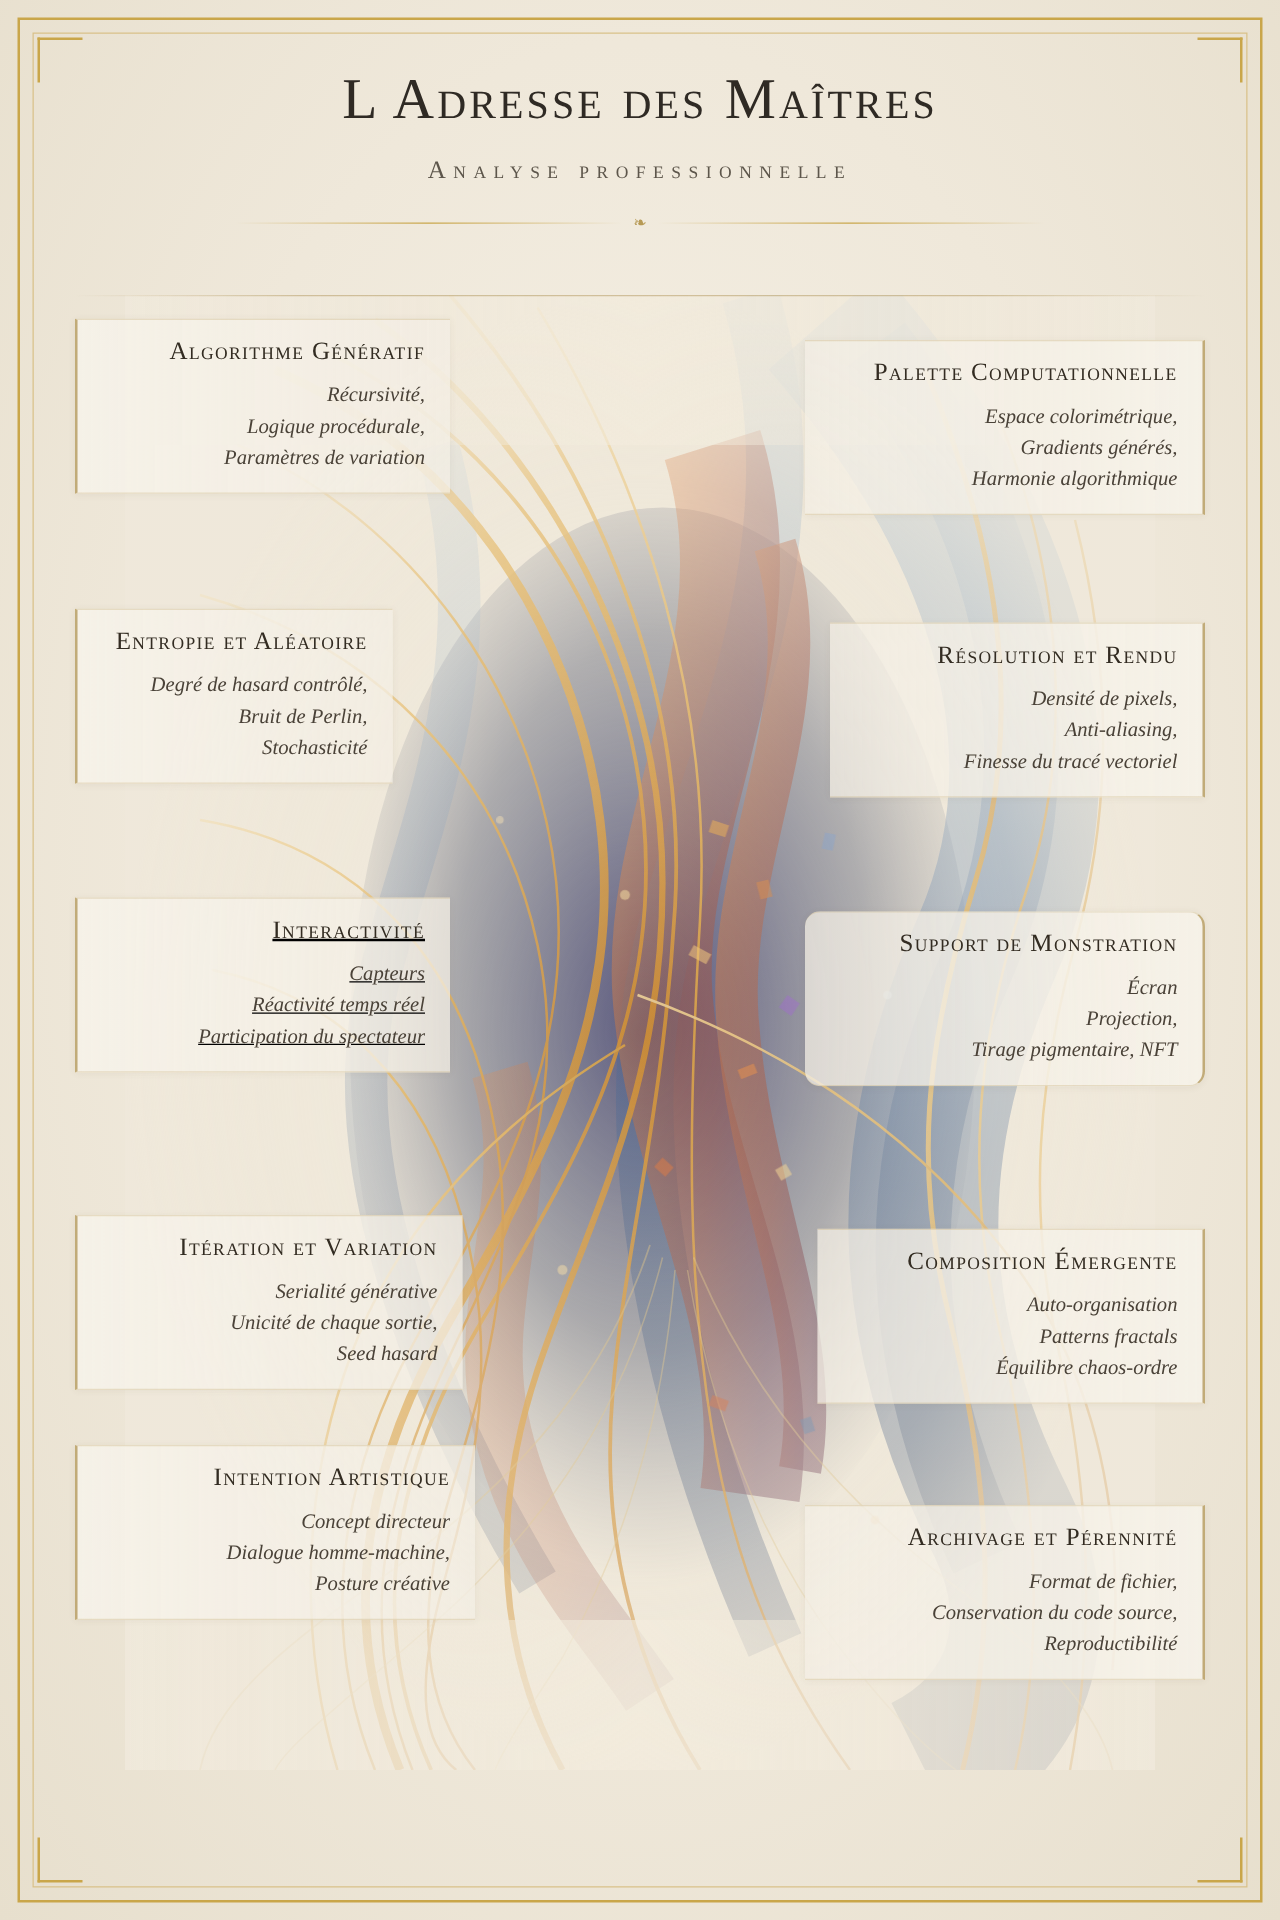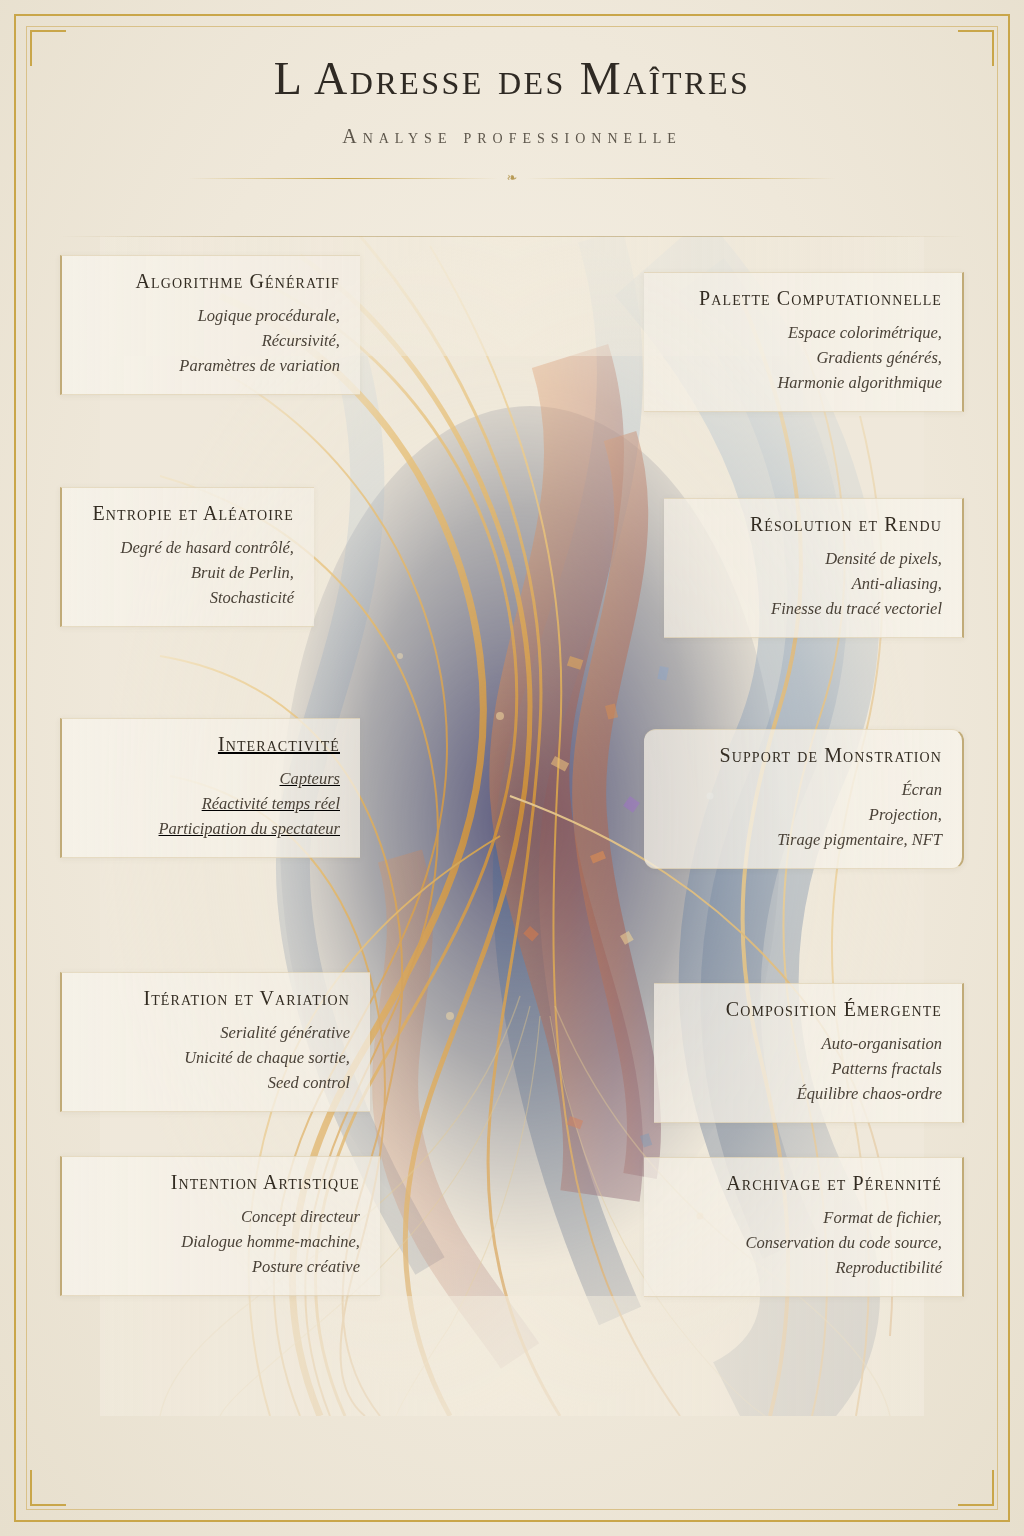--- a/index.html
+++ b/index.html
@@ -143,21 +143,21 @@
   .c1 { left: 60px;  top: 255px;  width: 300px; }
   .c3 { left: 60px;  top: 487px;  width: 254px; }
   .c5 { left: 60px;  top: 718px;  width: 300px; text-decoration: underline; }
   .c7 { left: 60px;  top: 972px;  width: 310px; }
   .c9 { left: 60px;  top: 1156px; width: 320px; }
   
   .c2  { right: 60px; top: 262px;  width: 320px; }
   .c4  { right: 60px; top: 488px;  width: 300px; }
   .c6  { right: 60px; top: 719px;  width: 320px; border-radius: 12px; }
   .c8  { right: 60px; top: 973px;  width: 310px; }
-  .c10 { right: 60px; top: 1147px; width: 320px; }
+  .c10 { right: 60px; top: 1194px; width: 320px; }
 </style>
 </head>
 <body>
 
 <div id="poster">
 
   <div class="frame-outer"></div>
   <div class="frame-inner"></div>
   <div class="corner tl"></div>
   <div class="corner tr"></div>
@@ -271,22 +271,22 @@
     <div class="rule-wrap">
       <div class="rule"></div>
       <div class="rule-diamond">❧</div>
       <div class="rule"></div>
     </div>
   </div>
   <div class="header-sep"></div>
 
   <div class="card c1">
     <div class="card-title">Algorithme Génératif</div>
+    <div class="card-line">Récursivité,</div>
     <div class="card-line">Logique procédurale,</div>
-    <div class="card-line">Récursivité,</div>
     <div class="card-line">Paramètres de variation</div>
   </div>
 
   <div class="card right c2">
     <div class="card-title">Palette Computationnelle</div>
     <div class="card-line">Espace colorimétrique,</div>
     <div class="card-line">Gradients générés,</div>
     <div class="card-line">Harmonie algorithmique</div>
   </div>
 
@@ -315,21 +315,21 @@
     <div class="card-title">Support de Monstration</div>
     <div class="card-line">Écran</div>
     <div class="card-line">Projection,</div>
     <div class="card-line">Tirage pigmentaire, NFT</div>
   </div>
 
   <div class="card c7">
     <div class="card-title">Itération et Variation</div>
     <div class="card-line">Serialité générative</div>
     <div class="card-line">Unicité de chaque sortie,</div>
-    <div class="card-line">Seed control</div>
+    <div class="card-line">Seed hasard</div>
   </div>
 
   <div class="card right c8">
     <div class="card-title">Composition Émergente</div>
     <div class="card-line">Auto-organisation</div>
     <div class="card-line">Patterns fractals</div>
     <div class="card-line">Équilibre chaos-ordre</div>
   </div>
 
   <div class="card c9">

